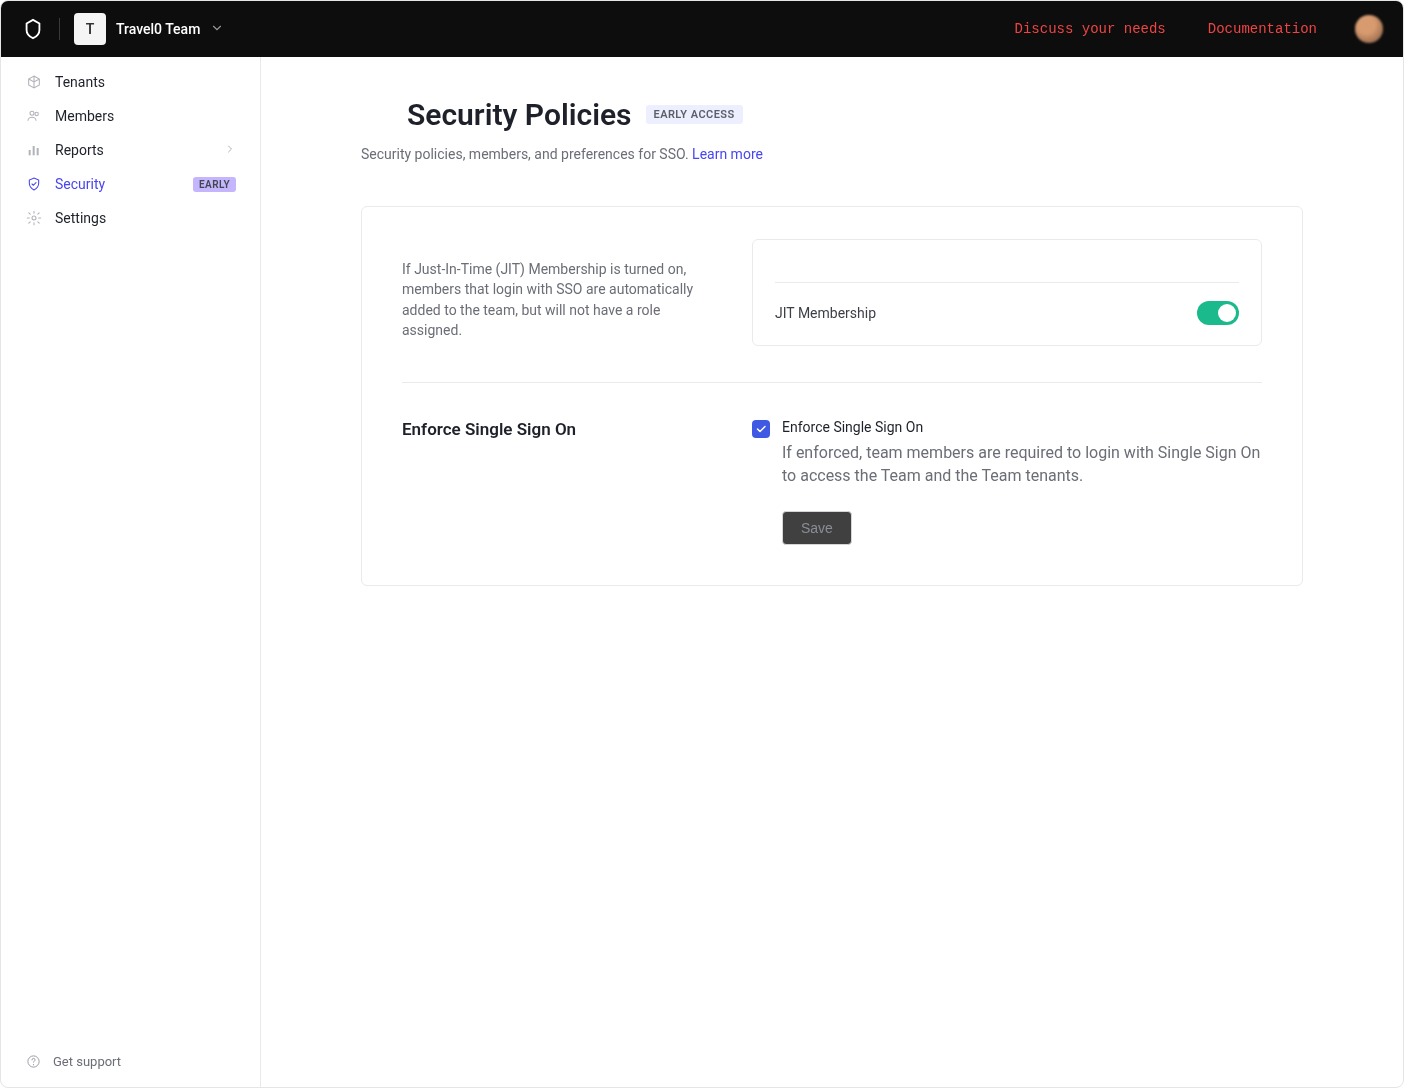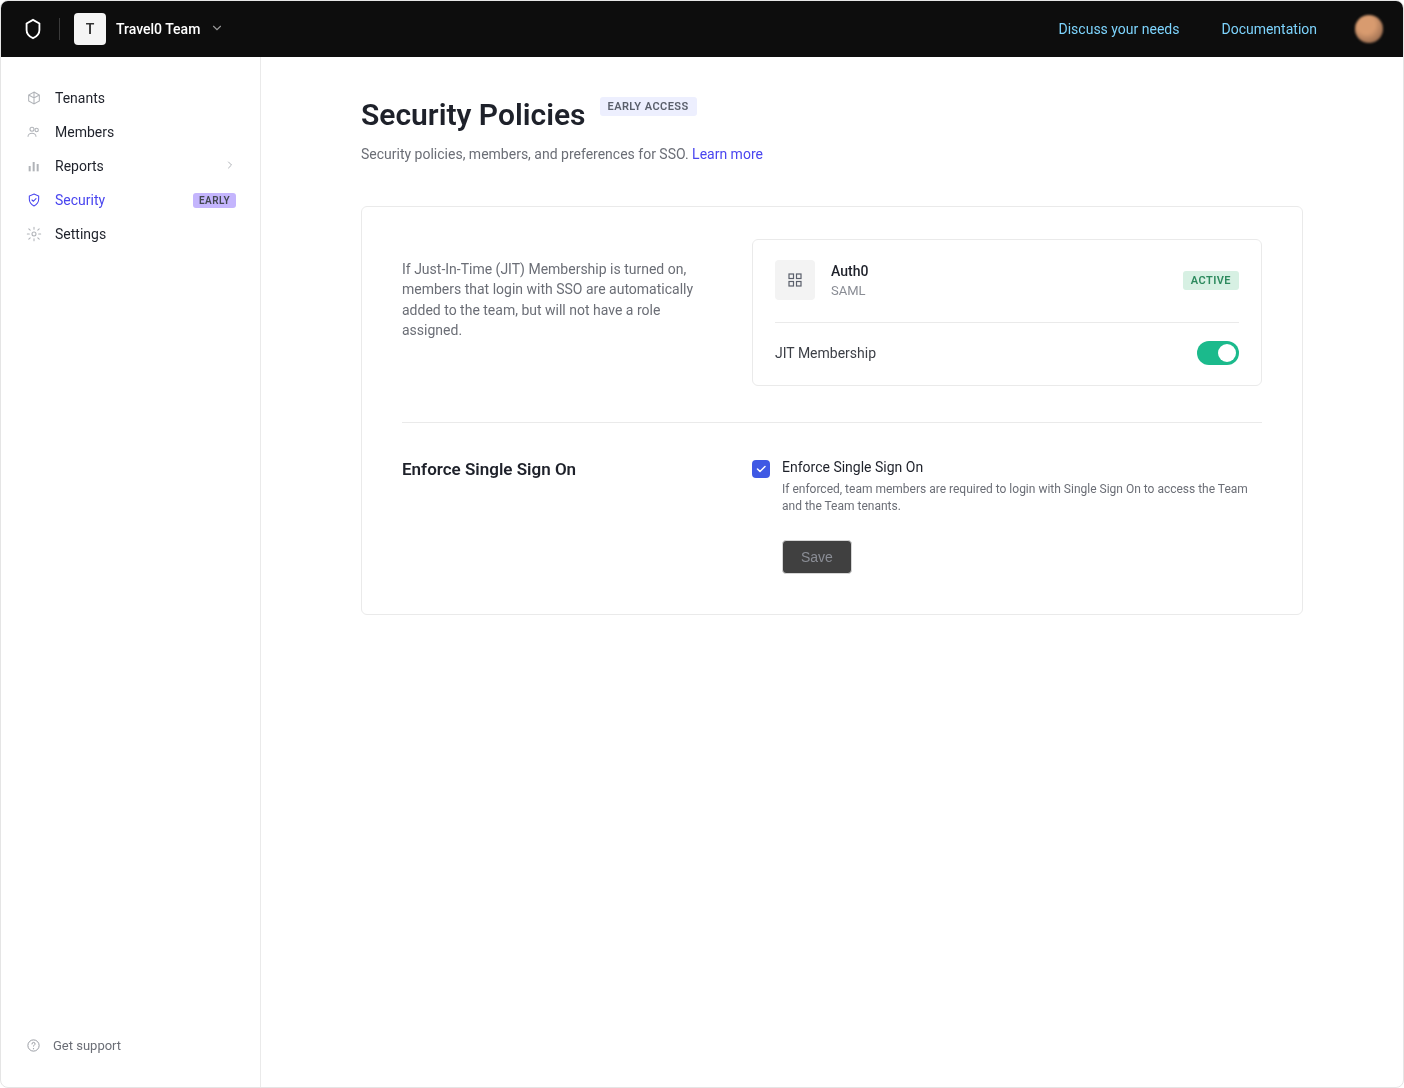--- a/index.html
+++ b/index.html
@@ -60,24 +60,25 @@
     }
     .team-name {
       font-size: 14px;
       font-weight: 500;
     }
     .chevron {
       color: #999;
     }
     .header-spacer { flex: 1; }
     .header-link {
-      color: #7dd3fc;
+      color: #ef4444;
       font-size: 14px;
       margin-left: 28px;
       cursor: pointer;
+      font-family: Liberation Mono, monospace;
     }
     .avatar {
       width: 28px;
       height: 28px;
       border-radius: 50%;
       background: radial-gradient(circle at 40% 35%, #d89b6f 35%, #7a5540 100%);
       margin-left: 24px;
       filter: blur(1px);
     }
     
@@ -85,21 +86,21 @@
       flex: 1;
       display: flex;
       min-height: 0;
     }
     
     .sidebar {
       width: 260px;
       border-right: 1px solid #eaeaea;
       display: flex;
       flex-direction: column;
-      padding: 24px 14px;
+      padding: 8px 14px;
     }
     .nav { flex: 1; }
     .nav-item {
       display: flex;
       align-items: center;
       gap: 12px;
       padding: 8px 10px;
       border-radius: 4px;
       cursor: pointer;
       color: #1e212a;
@@ -145,22 +146,23 @@
       width: 16px; height: 16px; color: #9a9da4; display:flex; align-items:center; justify-content:center;
     }
     
     .main {
       flex: 1;
       padding: 40px 100px;
       overflow: auto;
     }
     .page-title-row {
       display: flex;
-      align-items: flex-start;
+      align-items: center;
       gap: 14px;
+      margin-left: 46px;
     }
     .page-title {
       font-size: 30px;
       font-weight: 600;
     }
     .badge-early-access {
       background: #edeffe;
       color: #5a5f6b;
       font-size: 11px;
       font-weight: 600;
@@ -265,21 +267,21 @@
       align-items: flex-start;
       gap: 12px;
     }
     .checkbox {
       width: 18px; height: 18px; border-radius: 4px;
       background: #3f59e4; display:flex; align-items:center; justify-content:center;
       flex-shrink: 0; margin-top: 1px; cursor:pointer;
     }
     .checkbox svg { color: #fff; }
     .check-label { font-size: 14px; color: #1e212a; }
-    .check-desc { color: #6b6e76; font-size: 12px; margin-top: 6px; line-height: 1.45;}
+    .check-desc { color: #6b6e76; font-size: 16px; margin-top: 6px; line-height: 1.45;}
     .save-btn {
       margin-top: 24px;
       border: 1px solid #d6d6d6;
       background: #404040;
       color: #8a8d95;
       padding: 8px 18px;
       border-radius: 4px;
       font-size: 14px;
       cursor: default;
     }
@@ -395,36 +397,20 @@
       </p>
 
       <div class="card">
 
         <div class="section-row">
           <div class="section-left">
             <p class="desc-text desc-para">If Just-In-Time (JIT) Membership is turned on, members that login with SSO are automatically added to the team, but will not have a role assigned.</p>
           </div>
           <div class="section-right">
             <div class="connection-card">
-              <div class="connection-header">
-                <div class="conn-icon">
-                  <svg width="18" height="18" viewBox="0 0 24 24" fill="none">
-                      <rect x="4" y="4" width="6" height="6" stroke="currentColor" stroke-width="1.6"></rect>
-                      <rect x="14" y="4" width="6" height="6" stroke="currentColor" stroke-width="1.6"></rect>
-                      <rect x="4" y="14" width="6" height="6" stroke="currentColor" stroke-width="1.6"></rect>
-                      <rect x="14" y="14" width="6" height="6" stroke="currentColor" stroke-width="1.6"></rect>
-                    </svg>
-                </div>
-                <div>
-                  <div class="conn-name">Auth0</div>
-                  <div class="conn-sub">SAML</div>
-                </div>
-                <div class="conn-spacer"></div>
-                <span class="badge-active">ACTIVE</span>
-              </div>
               <div class="conn-divider"></div>
               <div class="jit-row">
                 <span class="jit-label">JIT Membership</span>
                 <div class="toggle">
                   <div class="knob"></div>
                 </div>
               </div>
             </div>
           </div>
         </div>

